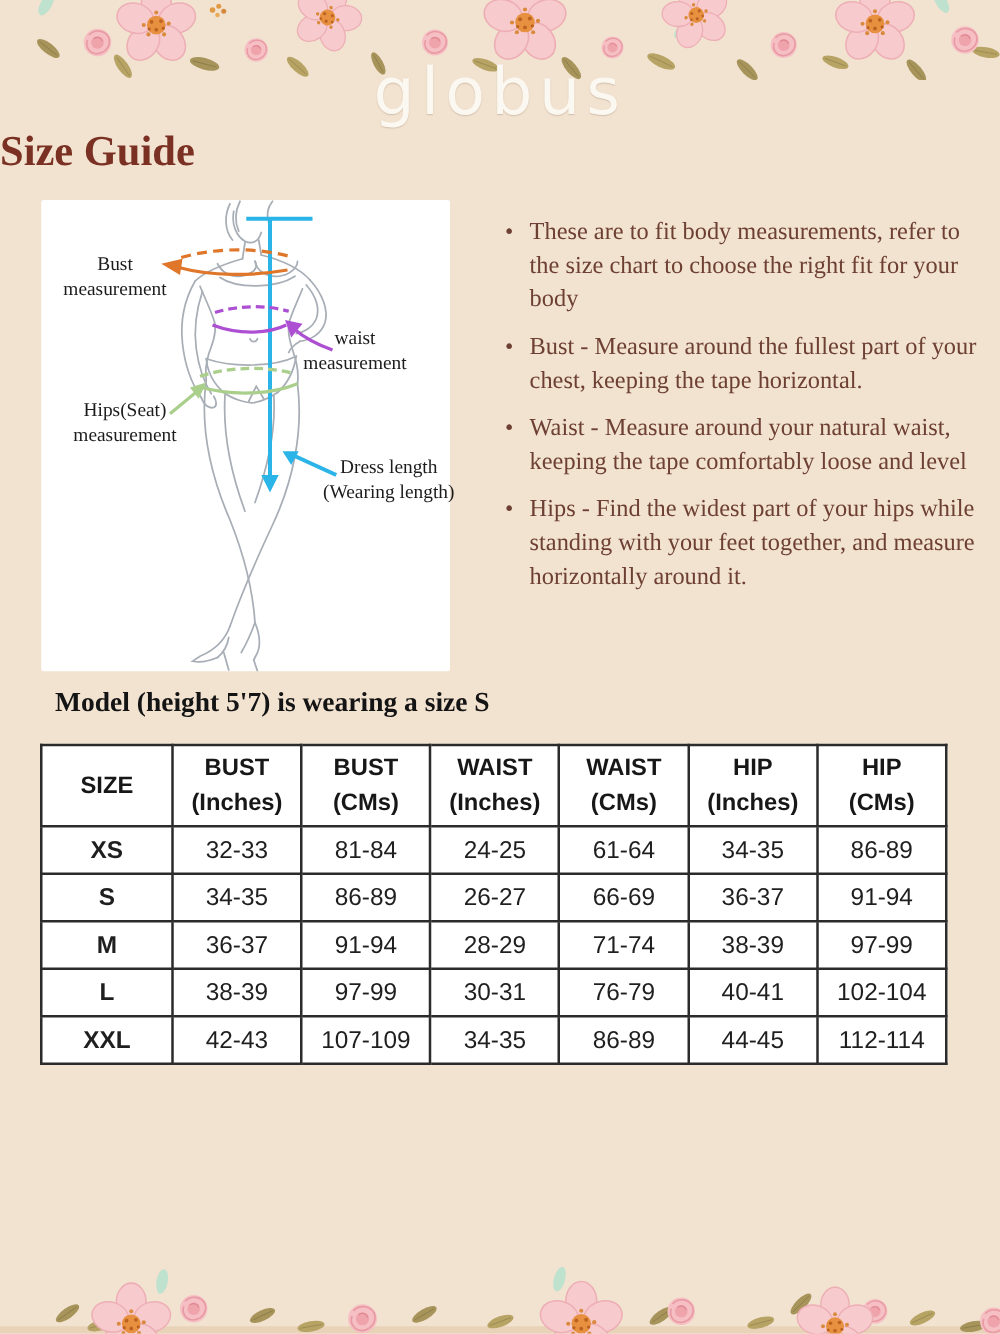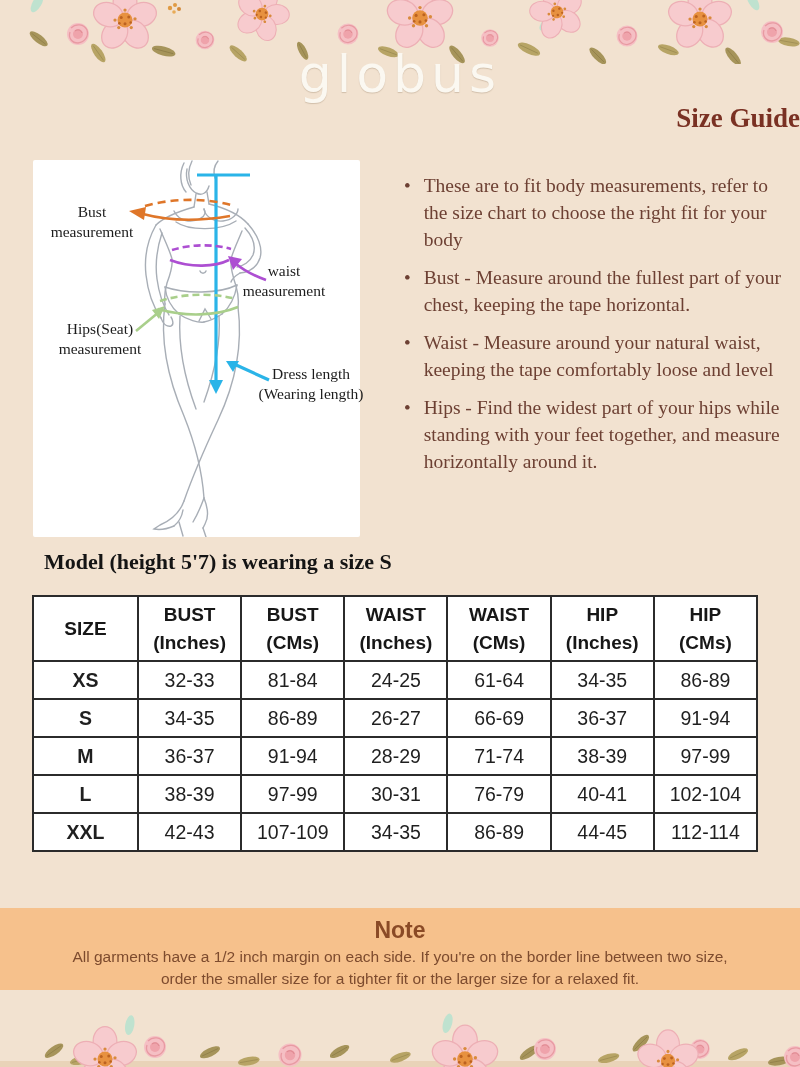--- a/index.html
+++ b/index.html
@@ -11,21 +11,21 @@
 
   
   .logo {
     position:absolute; top:44px; left:0; width:100%;
     text-align:center; font-family:"DejaVu Sans", sans-serif;
     font-size:52px; font-weight:400; letter-spacing:5px;
     color:#fbf8f1; text-shadow:0 1px 1px rgba(150,125,100,.35);
   }
   .title {
     position:absolute; top:103px; left:0; width:100%;
-    text-align:right; font-size:27px; font-weight:bold; color:#7a3123;
+    text-align:left; font-size:34px; font-weight:bold; color:#7a3123;
   }
 
   
   .diagram-box {
     position:absolute; left:33px; top:160px; width:327px; height:377px;
     background:#ffffff; border-radius:2px;
   }
   .diagram-box svg { position:absolute; left:0; top:0; }
   .lbl {
     position:absolute; font-size:15.5px; line-height:1.28; color:#1c1c1c;
@@ -360,24 +360,20 @@
         <td>42-43</td>
         <td>107-109</td>
         <td>34-35</td>
         <td>86-89</td>
         <td>44-45</td>
         <td>112-114</td>
       </tr>
     </tbody>
   </table>
 
-  <div class="note-band">
-    <div class="note-title">Note</div>
-    <div class="note-text">All garments have a 1/2 inch margin on each side. If you're on the border line between two size, order the smaller size for a tighter fit or the larger size for a relaxed fit.</div>
-  </div>
 
   <div class="bottom-strip"></div>
 
   <svg class="floral-bottom" width="800" height="66" viewBox="0 0 800 66" aria-hidden="true">
     <use href="#leaf" transform="translate(45,56) rotate(-35)"></use>
     <use href="#leaf2" transform="translate(70,62) rotate(-15)"></use>
     <use href="#leafmint" transform="translate(128,34) rotate(-80)"></use>
     <use href="#leaf" transform="translate(200,56) rotate(-25)"></use>
     <use href="#leaf2" transform="translate(238,62) rotate(-10)"></use>
     <use href="#leaf" transform="translate(330,56) rotate(-30)"></use>

